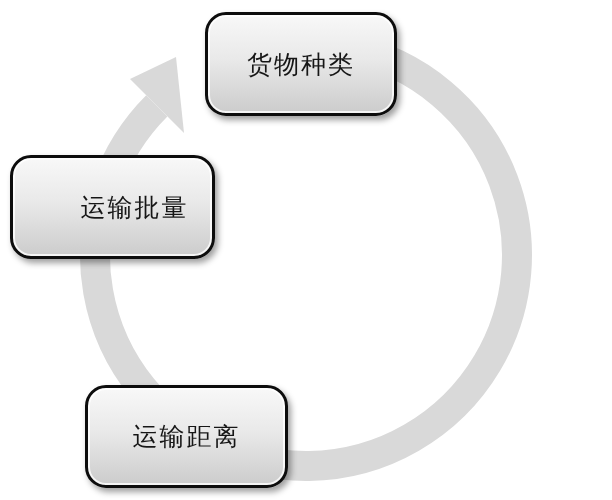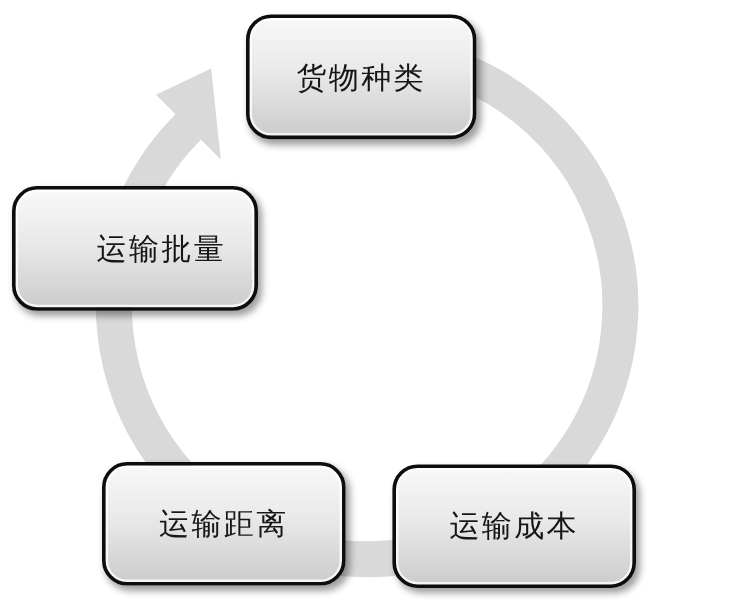--- a/index.html
+++ b/index.html
@@ -50,23 +50,20 @@
 
     <path d="M 251.4 51.2 A 211 211 0 1 1 156.8 105.8" fill="none" stroke="#d9d9d9" stroke-width="30"></path>
     <polygon points="130,79 176,57 184,133" fill="#d9d9d9"></polygon>
   </svg>
 
   <div class="node node-top">
     <span class="node-label">货物种类</span>
   </div>
 
 
-  <div class="node node-bottom-right">
-    <span class="node-label">运输成本</span>
-  </div>
 
   <div class="node node-bottom-left">
     <span class="node-label">运输距离</span>
   </div>
 
   <div class="node node-left">
     <span class="node-label">运输批量</span>
   </div>
 
 </div>

